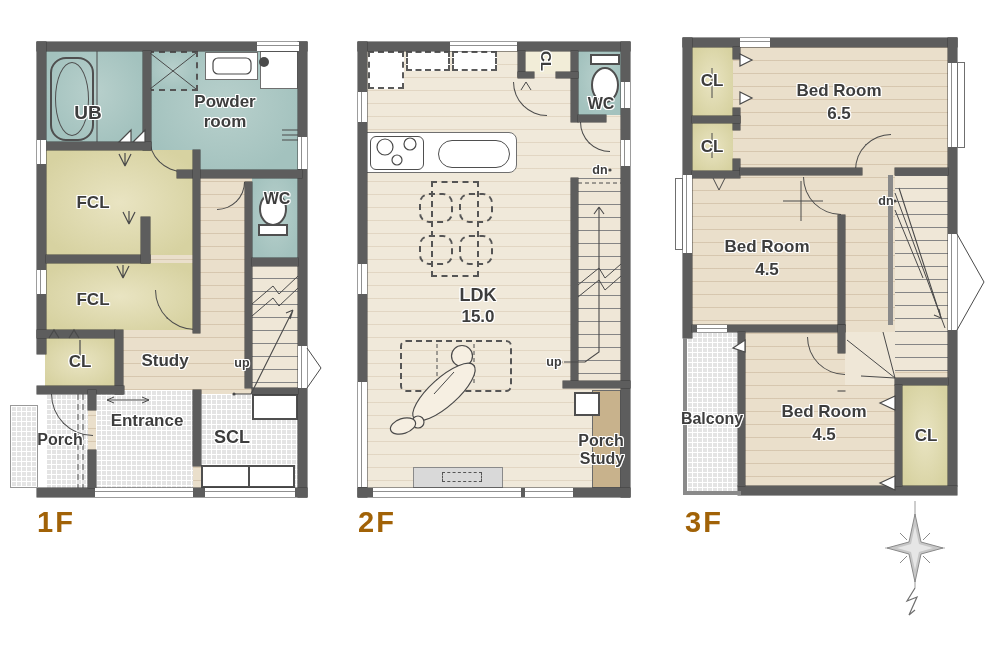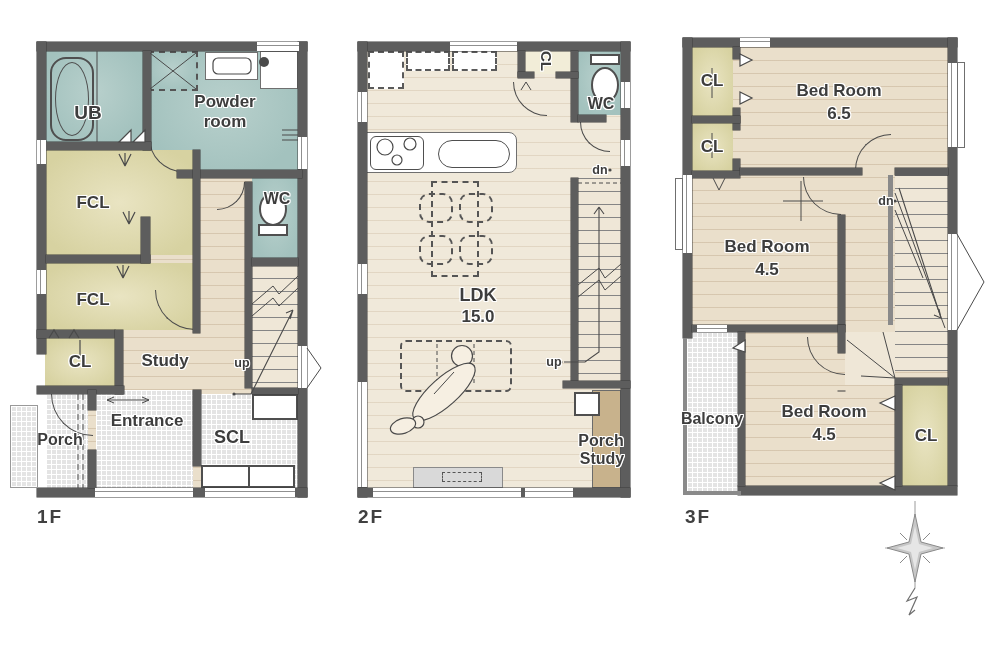--- a/index.html
+++ b/index.html
@@ -26,21 +26,21 @@
   .win-h{background:linear-gradient(180deg,#fff 0 3px,#8f8f8f 3px 4px,#fff 4px 100%);}
   .arc-htr{background:transparent;border-bottom:1.4px solid #4a4a4a;border-left:1.4px solid #4a4a4a;border-bottom-left-radius:100%;}
   .arc-htl{background:transparent;border-bottom:1.4px solid #4a4a4a;border-right:1.4px solid #4a4a4a;border-bottom-right-radius:100%;}
   .arc-hbr{background:transparent;border-top:1.4px solid #4a4a4a;border-left:1.4px solid #4a4a4a;border-top-left-radius:100%;}
   .lbl{font-weight:bold;color:#3d3d3d;font-size:17px;line-height:1.15;white-space:nowrap;
        transform:translate(-50%,-50%);text-align:center;
        text-shadow:1px 1px 0 #fff,-1px 1px 0 #fff,1px -1px 0 #fff,-1px -1px 0 #fff,0 1px 0 #fff,0 -1px 0 #fff,1px 0 0 #fff,-1px 0 0 #fff;}
   .lbl.wrap{white-space:normal;width:84px;}
   .lbl.sm{font-size:12.5px;}
   .lbl.rot{transform:translate(-50%,-50%) rotate(90deg);font-size:15px;}
-  .floor-title{position:absolute;font-size:19px;font-weight:bold;color:#404040;letter-spacing:2px;}
+  .floor-title{position:absolute;font-size:29px;font-weight:bold;color:#a16207;letter-spacing:2px;}
   svg.deco{overflow:visible;stroke:#4a4a4a;stroke-width:1.2;fill:none;}
 </style>
 </head>
 <body>
 
 <div id="canvas">
 
   <div class="plan" style="left:37px;top:42px;width:270px;height:455px;">
 
     <div class="wood" style="left:9px;top:9px;width:252px;height:437px;"></div>

